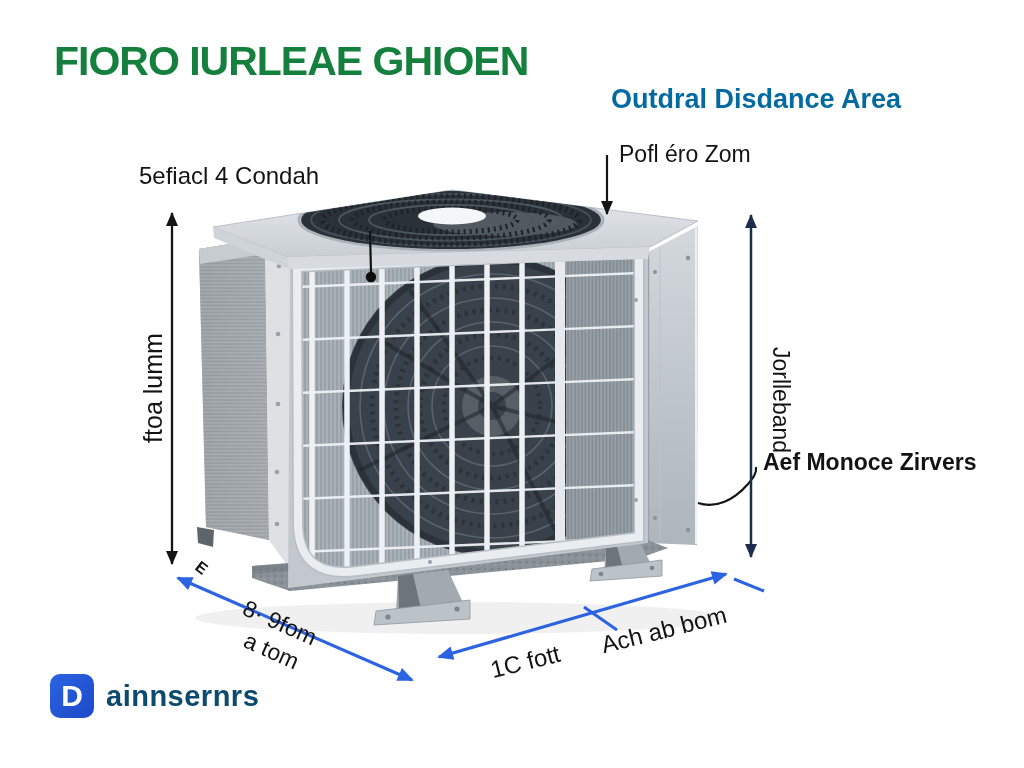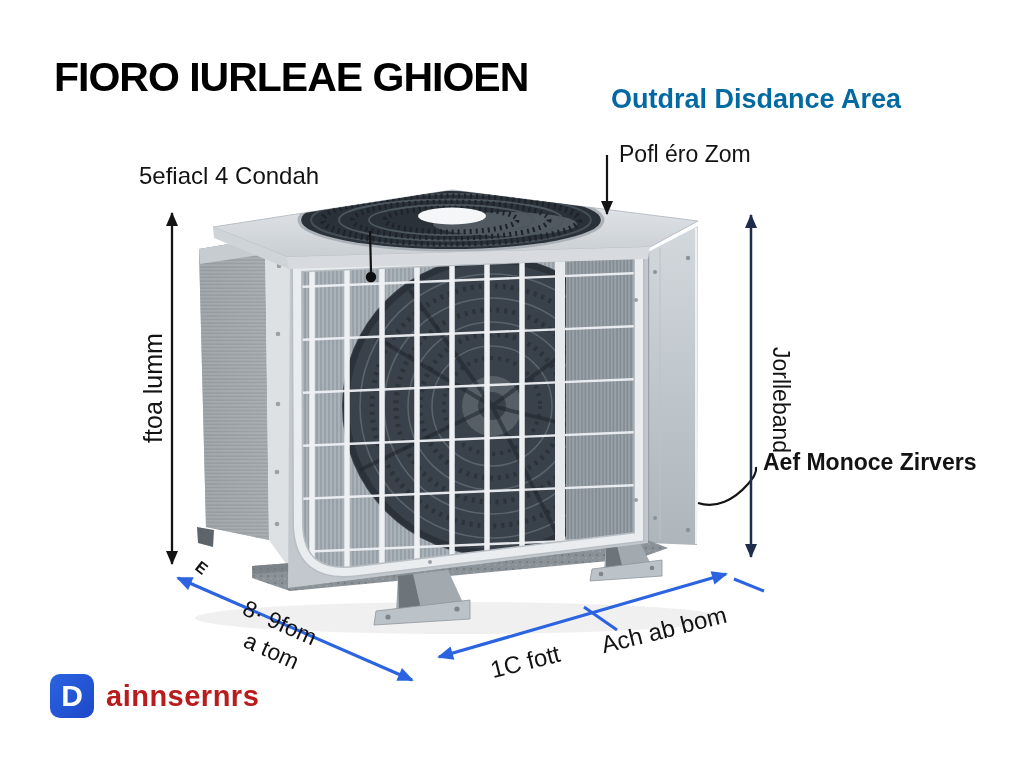--- a/index.html
+++ b/index.html
@@ -1,38 +1,38 @@
 <!DOCTYPE html>
 <html><head>
 <meta charset="utf-8">
 <style>
   html,body{margin:0;padding:0;width:1024px;height:768px;background:#ffffff;overflow:hidden;
     font-family:"Liberation Sans", sans-serif;color:#131313;}
   .stage{position:relative;width:1024px;height:768px;}
   .lbl{position:absolute;white-space:nowrap;}
-  #title{left:54px;top:38px;font-size:41px;font-weight:800;letter-spacing:-1px;color:#000000;margin-top:16px;}
+  #title{left:54px;top:38px;font-size:41px;font-weight:800;letter-spacing:-1px;color:#15803d;}
   #clearance-heading{left:611px;top:84px;font-size:27px;font-weight:700;color:#0369a1;}
   #label-top{left:619px;top:141px;font-size:23px;font-weight:400;}
   #label-fan{left:139px;top:162px;font-size:24px;font-weight:500;}
   #label-side{left:763px;top:449px;font-size:23px;font-weight:700;}
   #dim-left-label{left:153px;top:388px;font-size:25px;font-weight:500;
     transform:translate(-50%,-50%) rotate(-90deg);}
   #dim-right-label{left:780px;top:400px;font-size:23px;font-weight:500;
     transform:translate(-50%,-50%) rotate(90deg);}
   #diag-label{left:250px;top:594px;font-size:23px;font-weight:500;transform:rotate(24deg);
     transform-origin:top left;line-height:1.25;}
   #diag-label .l2{display:block;margin-left:14px;}
   #tick-e{left:196px;top:559px;font-size:16px;font-weight:700;transform:rotate(38deg);}
   #bottom-left-label{left:490px;top:648px;font-size:24px;font-weight:500;transform:rotate(-14deg);}
   #bottom-right-label{left:600px;top:616px;font-size:24px;font-weight:500;transform:rotate(-14deg);}
   .brand{position:absolute;left:50px;top:674px;display:flex;align-items:center;gap:12px;}
   .logo-box{width:44px;height:44px;border-radius:10px;background:linear-gradient(135deg,#2b63e1,#1d49c8);
     display:flex;align-items:center;justify-content:center;}
   .logo-box span{color:#ffffff;font-size:30px;font-weight:800;line-height:1;}
-  #brand-name{font-size:29px;font-weight:700;color:#b91c1c;letter-spacing:0.5px;}
+  #brand-name{font-size:29px;font-weight:700;color:#0c4a6e;letter-spacing:0.5px;}
   svg{position:absolute;left:0;top:0;}
 </style>
 </head>
 <body>
 
 <div class="stage">
 
   <svg width="1024" height="768" viewBox="0 0 1024 768">
     <defs>
       <linearGradient id="lidGrad" x1="0" y1="0" x2="0" y2="1">

